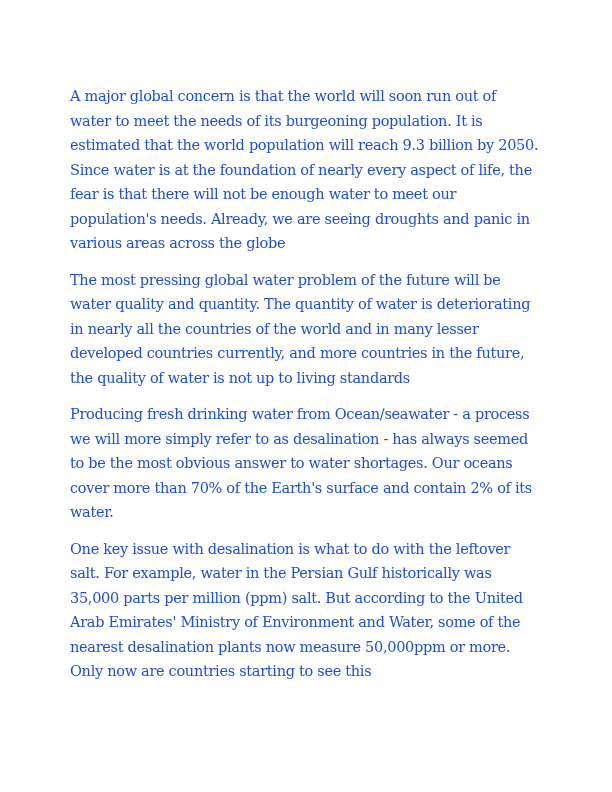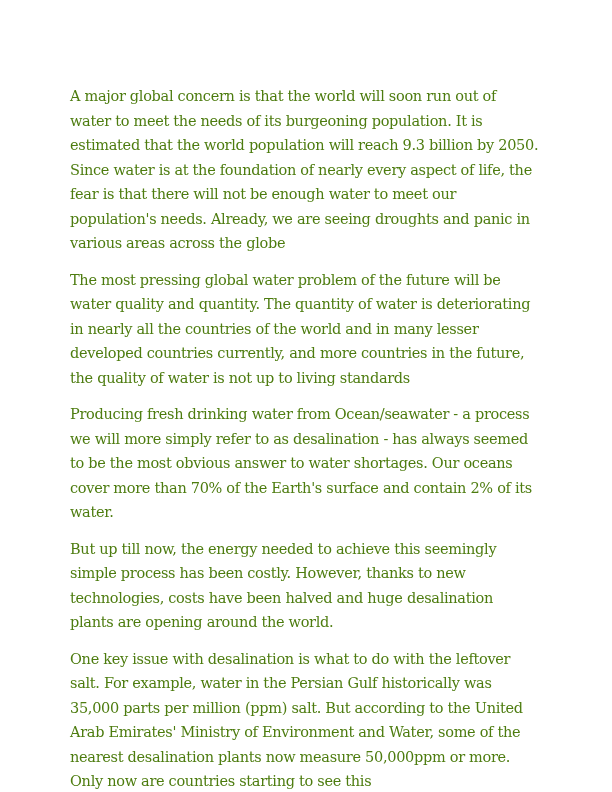--- a/index.html
+++ b/index.html
@@ -18,31 +18,30 @@
     height: 792px;
     background: #ffffff;
     box-sizing: border-box;
     padding: 84px 72px 0 70px;
   }
   .content {
     font-family: "DejaVu Serif", "Liberation Serif", serif;
     font-size: 14.5px;
     line-height: 24.5px;
     letter-spacing: -0.3px;
-    color: #4d7c0f;
+    color: #1d4ed8;
     text-align: left;
   }
   .content p {
     margin: 0 0 12px 0;
   }
 </style>
 </head>
 <body>
 
 <div class="page">
   <div class="content">
     <p>A major global concern is that the world will soon run out of water to meet the needs of its burgeoning population. It is estimated that the world population will reach 9.3 billion by 2050. Since water is at the foundation of nearly every aspect of life, the fear is that there will not be enough water to meet our population's needs. Already, we are seeing droughts and panic in various areas across the globe</p>
     <p>The most pressing global water problem of the future will be water quality and quantity. The quantity of water is deteriorating in nearly all the countries of the world and in many lesser developed countries currently, and more countries in the future, the quality of water is not up to living standards</p>
     <p>Producing fresh drinking water from Ocean/seawater - a process we will more simply refer to as desalination - has always seemed to be the most obvious answer to water shortages. Our oceans cover more than 70% of the Earth's surface and contain 2% of its water.</p>
-    <p>But up till now, the energy needed to achieve this seemingly simple process has been costly. However, thanks to new technologies, costs have been halved and huge desalination plants are opening around the world.</p>
     <p>One key issue with desalination is what to do with the leftover salt. For example, water in the Persian Gulf historically was 35,000 parts per million (ppm) salt. But according to the United Arab Emirates' Ministry of Environment and Water, some of the nearest desalination plants now measure 50,000ppm or more. Only now are countries starting to see this</p>
   </div>
 </div>
 
 </body></html>

